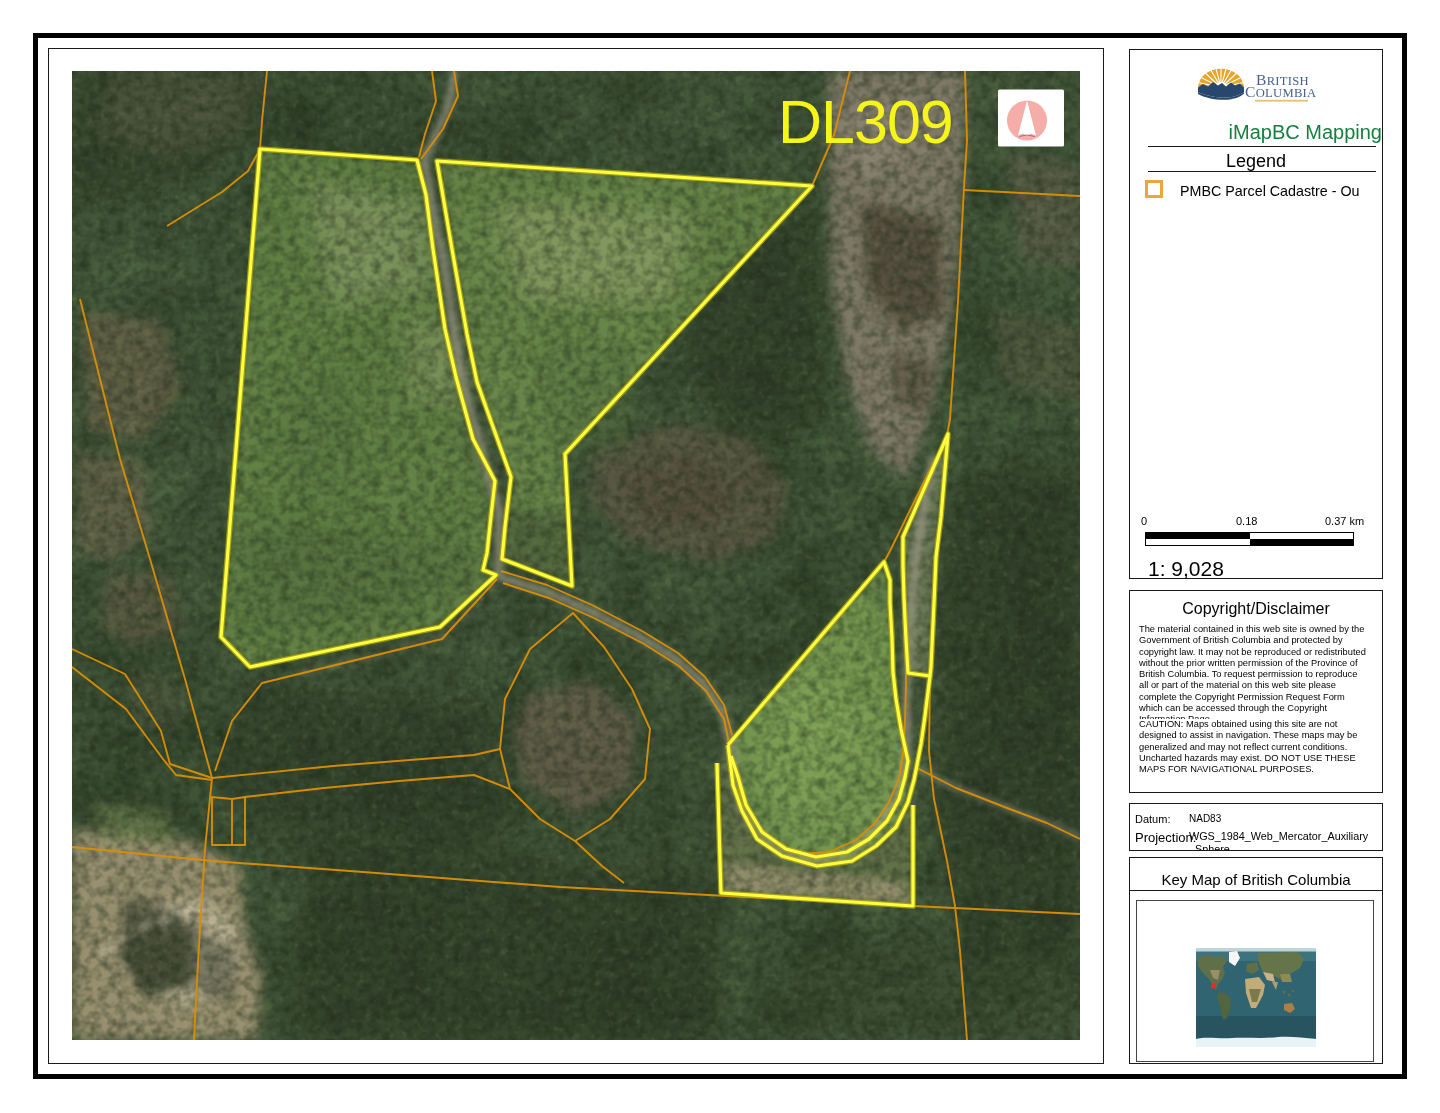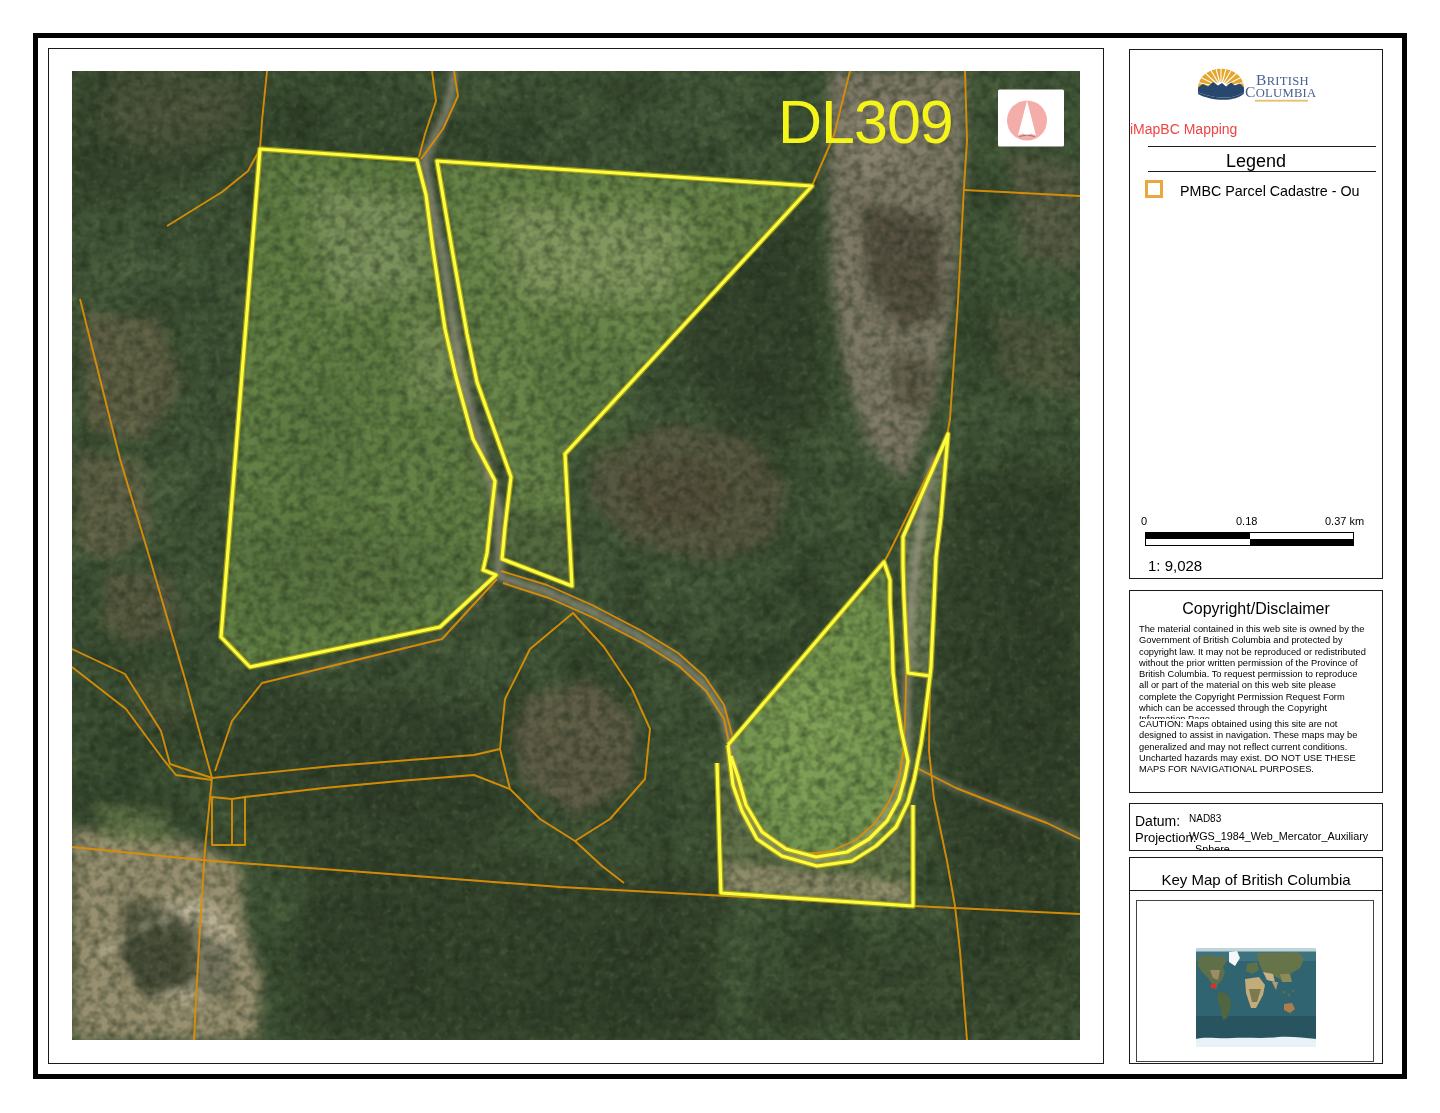--- a/index.html
+++ b/index.html
@@ -270,21 +270,21 @@
 <path d="M2,26 C9,29.5 19,31.5 29,31.5 C37,31.5 43,29.5 48,26 L48,27.5 C44,31.5 36,33.8 28,33.8 C18,33.8 8,31.5 2,28 Z" fill="#27476d"></path>
 
 <text x="60" y="19" font-family="Liberation Serif, serif" font-size="15.5" fill="#47618f" letter-spacing="0.3">B<tspan font-size="12.6">RITISH</tspan></text>
 
 <text x="49" y="31" font-family="Liberation Serif, serif" font-size="15.5" fill="#47618f" letter-spacing="0.3">C<tspan font-size="12.6">OLUMBIA</tspan></text>
 
 <rect x="59" y="33.8" width="53" height="1.8" fill="#e8c06a"></rect>
 </svg>
 </div>
 
-<div class="abs" style="left:1130px;top:121px;width:252px;text-align:left;font-size:14px;color:#ef4444;">iMapBC Mapping</div>
+<div class="abs" style="left:1130px;top:121px;width:252px;text-align:right;font-size:20px;color:#15803d;">iMapBC Mapping</div>
 
 <div class="abs" style="left:1148px;top:146px;width:228px;border-top:1px solid #1a1a1a;"></div>
 
 <div class="abs" style="left:1130px;top:151px;width:252px;text-align:center;font-size:18px;color:#000;">Legend</div>
 
 <div class="abs" style="left:1148px;top:170.5px;width:228px;border-top:1px solid #1a1a1a;"></div>
 
 <div class="abs" style="left:1145px;top:180px;width:12px;height:12px;border:3.5px solid #eaa83c;background:#fff;"></div>
 
 <div class="abs" style="left:1180px;top:183px;font-size:14.3px;color:#000;white-space:nowrap;">PMBC Parcel Cadastre - Ou</div>
@@ -293,33 +293,33 @@
 
 <div class="abs" style="left:1236px;top:515px;font-size:11px;color:#000;">0.18</div>
 
 <div class="abs" style="left:1325px;top:515px;font-size:11px;color:#000;">0.37 km</div>
 
 <div class="abs" style="left:1145px;top:532px;width:209px;height:14px;border:1px solid #000;box-sizing:border-box;">
   <div class="abs" style="left:0;top:0;width:104px;height:6px;background:#000;"></div>
   <div class="abs" style="left:104px;top:6px;width:103px;height:6px;background:#000;"></div>
 </div>
 
-<div class="abs" style="left:1148px;top:557px;font-size:15px;color:#000;">1: 9,028</div>
+<div class="abs" style="left:1148px;top:557px;font-size:21px;color:#000;">1: 9,028</div>
 
 <div class="abs" style="left:1129px;top:590px;width:252px;height:201px;border:1px solid #1a1a1a;"></div>
 
 <div class="abs" style="left:1130px;top:600px;width:252px;text-align:center;font-size:16px;color:#000;">Copyright/Disclaimer</div>
 
 <div class="abs" style="left:1139px;top:624px;width:240px;height:95px;overflow:hidden;font-size:9.3px;line-height:11.3px;color:#000;white-space:nowrap;">The material contained in this web site is owned by the<br>Government of British Columbia and protected by<br>copyright law. It may not be reproduced or redistributed<br>without the prior written permission of the Province of<br>British Columbia. To request permission to reproduce<br>all or part of the material on this web site please<br>complete the Copyright Permission Request Form<br>which can be accessed through the Copyright<br>Information Page.</div>
 
 <div class="abs" style="left:1139px;top:719px;width:240px;font-size:9.3px;line-height:11.3px;color:#000;white-space:nowrap;">CAUTION: Maps obtained using this site are not<br>designed to assist in navigation. These maps may be<br>generalized and may not reflect current conditions.<br>Uncharted hazards may exist. DO NOT USE THESE<br>MAPS FOR NAVIGATIONAL PURPOSES.</div>
 
 <div class="abs" style="left:1129px;top:803px;width:252px;height:46px;border:1px solid #1a1a1a;overflow:hidden;">
 
-  <div class="abs" style="left:5px;top:9px;font-size:14px;color:#000;">Datum:</div>
+  <div class="abs" style="left:5px;top:9px;font-size:11px;color:#000;">Datum:</div>
   <div class="abs" style="left:59px;top:9px;font-size:10px;color:#000;">NAD83</div>
 
   <div class="abs" style="left:5px;top:26px;font-size:13px;color:#000;">Projection:</div>
   <div class="abs" style="left:59px;top:26px;width:196px;font-size:10.8px;line-height:12.5px;color:#000;">WGS_1984_Web_Mercator_Auxiliary<br>_Sphere</div>
 </div>
 
 <div class="abs" style="left:1129px;top:857px;width:252px;height:205px;border:1px solid #1a1a1a;"></div>
 
 <div class="abs" style="left:1130px;top:871px;width:252px;text-align:center;font-size:15px;color:#000;">Key Map of British Columbia</div>
 

